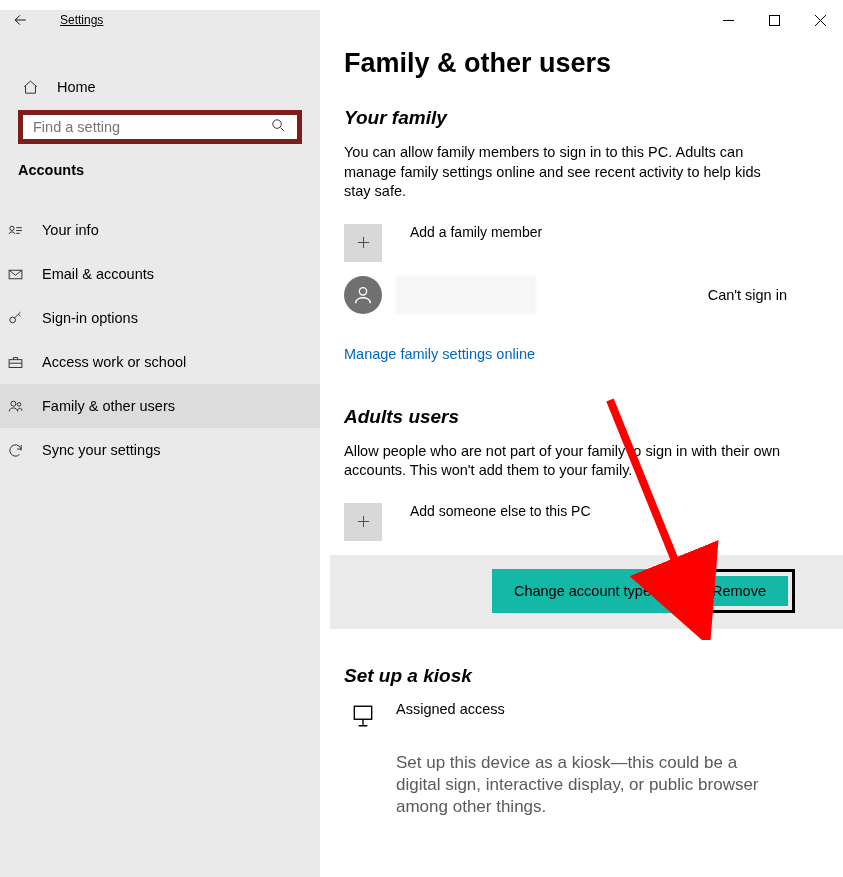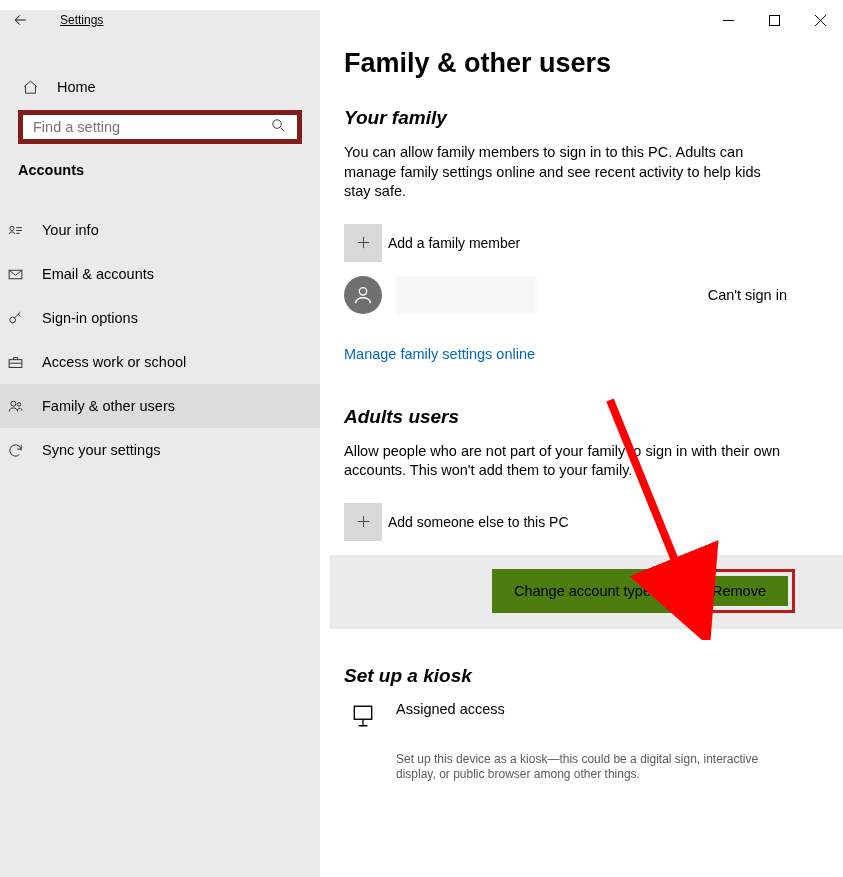--- a/index.html
+++ b/index.html
@@ -108,22 +108,22 @@
     margin-bottom: 14px;
     font-style: italic;
   }
   .section-desc {
     font-size: 14.5px;
     line-height: 1.35;
     margin-bottom: 22px;
     max-width: 440px;
   }
   .add-row {
-    display: flex; align-items: center;
-    gap: 6px;
+    display: flex; 
+    gap: 28px;
     margin-bottom: 14px;
   }
   .plus-box {
     width: 38px; height: 38px;
     background: #d8d8d8;
     display:flex;align-items:center;justify-content:center;
     font-size: 20px; font-weight: 300;
   }
   .family-member {
     display: flex; align-items: center;
@@ -162,37 +162,37 @@
   .user-card-head {
     display:flex;align-items:center;gap:14px;
     margin-bottom: 16px;
   }
   .user-info .uname { font-size: 14.5px; }
   .user-info .urole { font-size: 14px; color: #5a5a5a; }
   .user-actions {
     display:flex; justify-content:flex-end; gap:10px;
   }
   .btn {
-    background: #4d7c0f;
+    background: #14b8a6;
     border: none;
     padding: 7px 22px;
     font-size: 14.5px;
     font-family: inherit;
   }
   .remove-highlight {
-    border: 3px solid #b91c1c;
+    border: 3px solid #000000;
     padding: 4px;
     display: inline-block;
   }
   .kiosk-row {
     display:flex; gap:14px; align-items:flex-start;
     margin-top: 14px;
   }
   .kiosk-title { font-size: 14.5px; margin-bottom: 16px; }
-  .kiosk-desc { font-size: 12px; color: #5a5a5a; max-width: 380px; line-height:1.3;margin-top:35px;}
+  .kiosk-desc { font-size: 17px; color: #5a5a5a; max-width: 380px; line-height:1.3;margin-top:35px;}
   .arrow-annotation {
     position:absolute;
     left: 580px; top: 390px;
     pointer-events:none;
     z-index: 10;
   }
   svg.ic { width:17px; height:17px; stroke:#333; stroke-width:1.4; fill:none; }
   .spacer-lg { height: 36px; }
 </style>
 </head>

